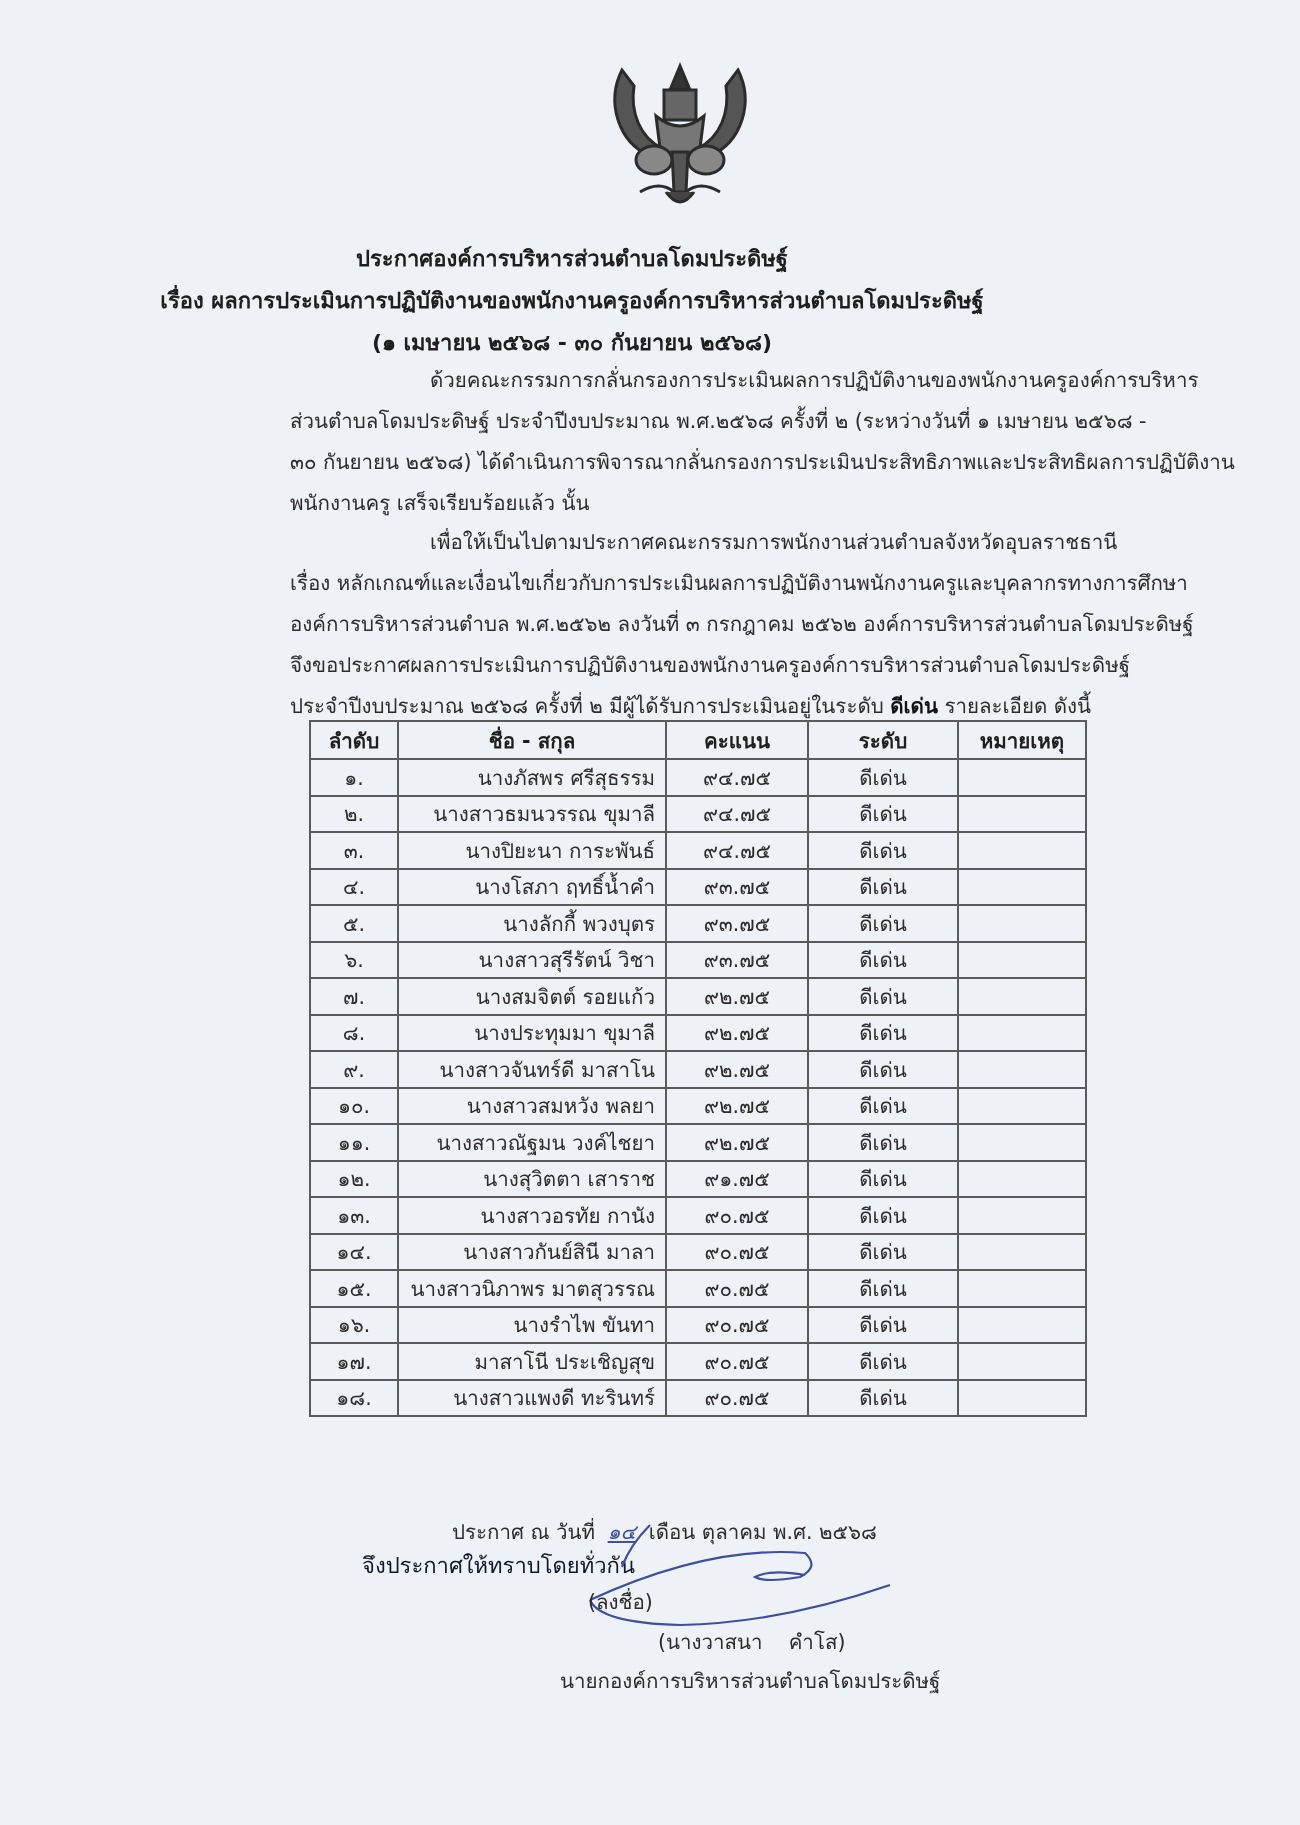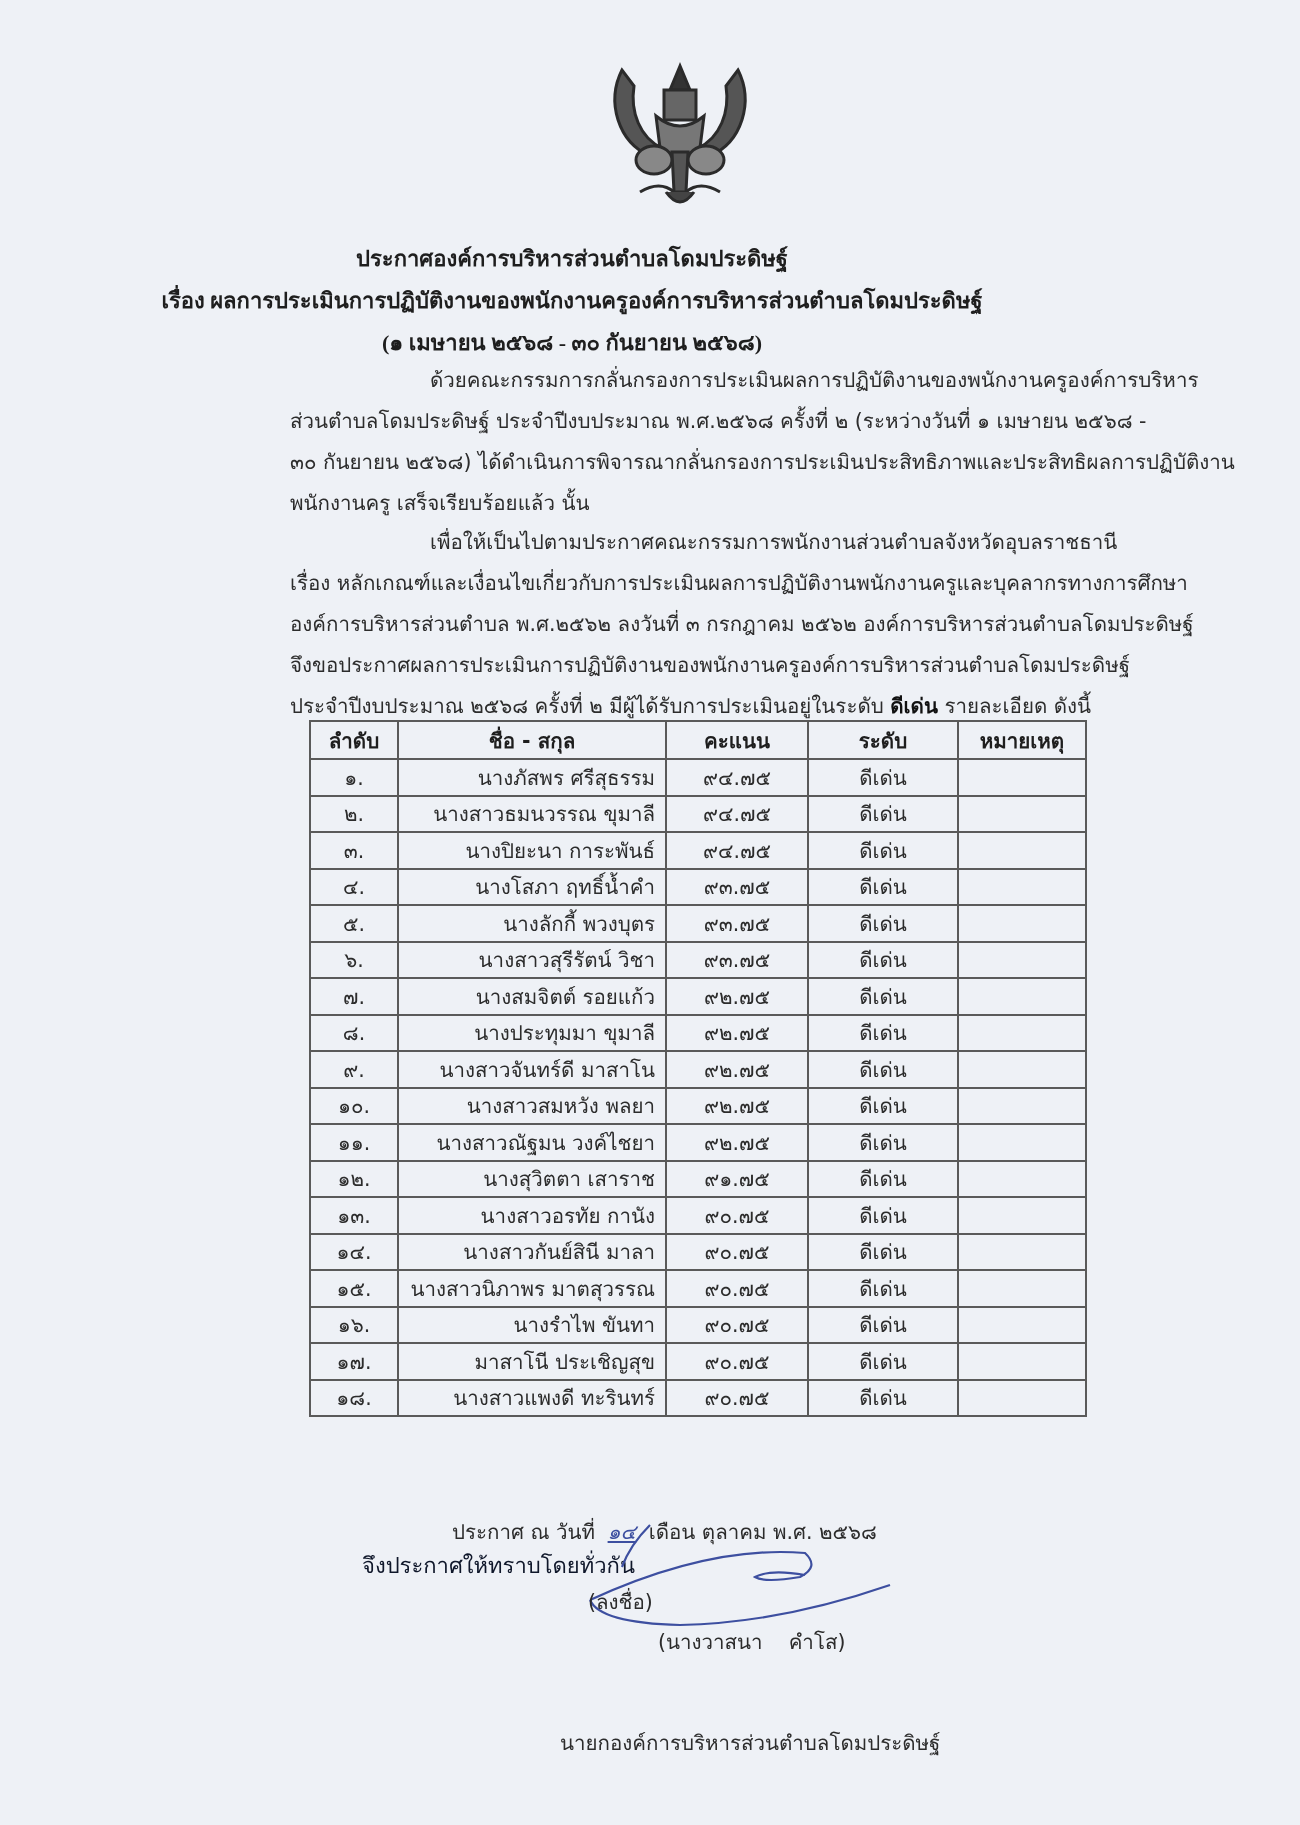--- a/index.html
+++ b/index.html
@@ -5,21 +5,21 @@
   html, body { margin: 0; padding: 0; }
   body {
     width: 1300px; height: 1825px; overflow: hidden;
     background: #eef1f6;
     font-family: "DejaVu Sans", "Liberation Sans", sans-serif;
     color: #2a2a2a;
     position: relative;
   }
   .page { position: absolute; left: 0; top: 0; width: 1300px; height: 1825px; }
   .emblem { position: absolute; left: 600px; top: 52px; width: 160px; height: 160px; }
-  .title-block { position: absolute; left: 0; top: 238px; width: 1144px; text-align: center; font-family: Liberation Serif, serif; }
+  .title-block { position: absolute; left: 0; top: 238px; width: 1144px; text-align: center; }
   .title-line { font-size: 22px; font-weight: bold; line-height: 42px; color: #1e1e1e; }
   .para { position: absolute; left: 290px; width: 875px; font-size: 20.5px; line-height: 41px; color: #2c2c2c; }
   .para .line { white-space: nowrap; display: block; }
   .para .indent { padding-left: 140px; }
   .para b { color: #111; }
   .p1 { top: 360px; }
   .p2 { top: 522px; }
   table.results {
     position: absolute; left: 309px; top: 720px;
     border-collapse: collapse; font-size: 20.5px; color: #2c2c2c;
@@ -31,21 +31,21 @@
   .c-no { width: 66px; text-align: center; }
   .c-name { width: 246px; text-align: right; }
   .c-score { width: 120px; text-align: center; }
   .c-level { width: 128px; text-align: center; }
   .c-note { width: 106px; text-align: center; }
   .closing { position: absolute; left: 362px; top: 1548px; font-size: 22px; color: #0f172a; }
   .date-line { position: absolute; left: 452px; top: 1515px; font-size: 20.5px; color: #2c2c2c; white-space: nowrap; }
   .date-line .day { color: #3d4fa0; font-style: italic; padding: 0 6px; text-decoration: underline; }
   .sign-label { position: absolute; left: 588px; top: 1585px; font-size: 20.5px; color: #2c2c2c; }
   .signer-name { position: absolute; left: 658px; top: 1625px; font-size: 20.5px; color: #2c2c2c; white-space: pre; }
-  .signer-title { position: absolute; left: 560px; top: 1726px; font-size: 20.5px; color: #2c2c2c; }
+  .signer-title { position: absolute; left: 560px; top: 1664px; font-size: 20.5px; color: #2c2c2c; }
   .signature { position: absolute; left: 560px; top: 1505px; width: 400px; height: 140px; }
 </style>
 </head>
 <body>
 
 <div class="page">
 
   <svg class="emblem" viewBox="0 0 160 160">
     <g fill="none" stroke="#2b2b2b" stroke-width="3">
       <path d="M22 18 C6 50 18 90 50 104 L62 96 C40 86 30 60 34 34 Z" fill="#555"></path>

